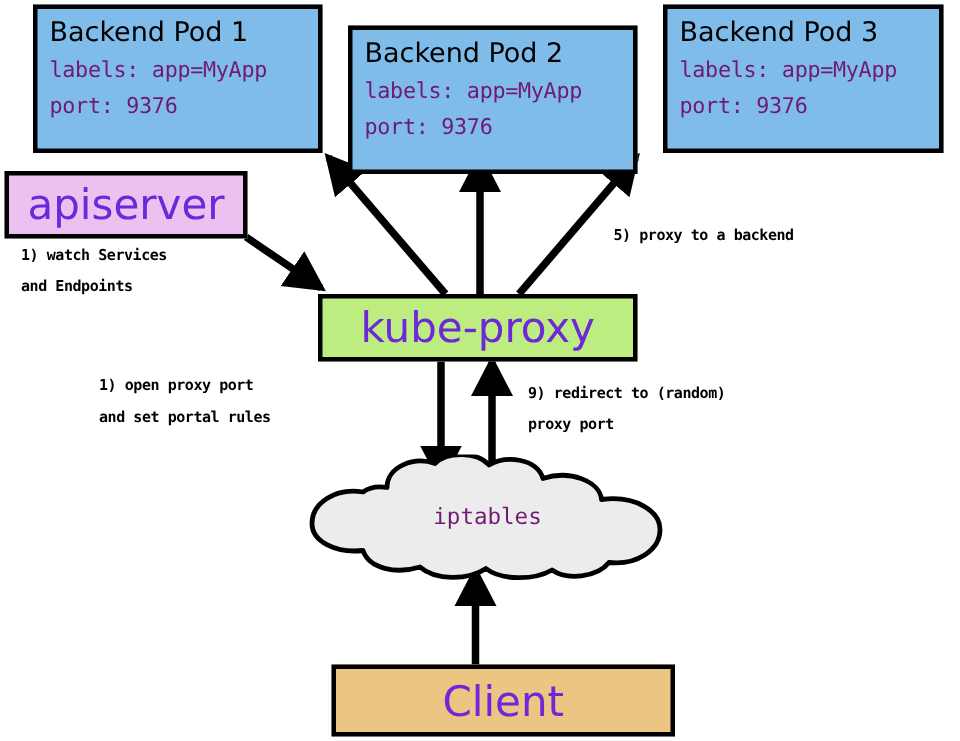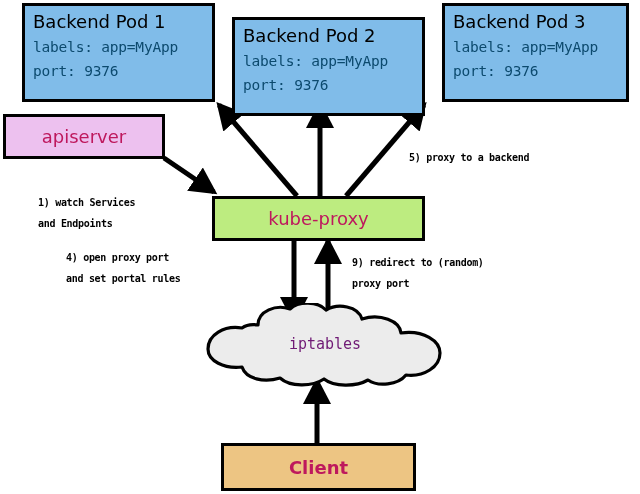--- a/index.html
+++ b/index.html
@@ -40,33 +40,33 @@
     font-family: "DejaVu Sans", "Liberation Sans", sans-serif;
     font-size: 18px;
     line-height: 27px;
     color: #000;
     white-space: nowrap;
   }
   .pod .pod-line {
     font-family: "DejaVu Sans Mono", "Liberation Mono", monospace;
     font-size: 14.5px;
     line-height: 24px;
-    color: #0c4a6e;
+    color: #701a75;
     white-space: nowrap;
     letter-spacing: -0.2px;
   }
   .simple-box {
     display: flex;
     align-items: center;
     justify-content: center;
   }
   .simple-box .box-label {
     font-family: "DejaVu Sans", "Liberation Sans", sans-serif;
-    font-size: 18px;
-    color: #be185d;
+    font-size: 28px;
+    color: #6d28d9;
     white-space: nowrap;
     text-align: center;
   }
   #node-apiserver { background: #edc1ef; }
   #node-kubeproxy { background: #bdec80; }
   #node-client    { background: #edc583; }
 
   .cloud-wrap {
     position: absolute;
     z-index: 2;
@@ -152,28 +152,28 @@
                C152,0 172,3 176,16 C194,10 214,18 215,30
                C238,27 254,38 254,50 C254,64 238,74 220,72
                C212,82 192,84 182,77 C170,84 148,84 138,76
                C126,84 104,84 94,75 C78,80 60,76 56,64
                C38,66 22,58 22,46 C22,32 38,22 56,25
                C60,22 66,21 72,22 Z" fill="#ececec" stroke="#000000" stroke-width="3.2" stroke-linejoin="round"></path>
     </svg>
     <div class="cloud-label">iptables</div>
   </div>
 
-  <div class="node simple-box" id="node-client" style="left:221px; top:443px; width:195px; height:48px;font-weight:bold;">
+  <div class="node simple-box" id="node-client" style="left:221px; top:443px; width:229px; height:48px;">
     <span class="box-label">Client</span>
   </div>
 
-  <div class="annot" style="left:14px; top:192px;margin-left:24px;">1) watch Services
+  <div class="annot" style="left:14px; top:160px;">1) watch Services
 and Endpoints</div>
 
-  <div class="annot" style="left:66px; top:247px;">4) open proxy port
+  <div class="annot" style="left:66px; top:247px;">1) open proxy port
 and set portal rules</div>
 
 
   <div class="annot" style="left:352px; top:252px;">9) redirect to (random)
 proxy port</div>
 
   <div class="annot" style="left:409px; top:147px;">5) proxy to a backend</div>
 
 </div>
 

